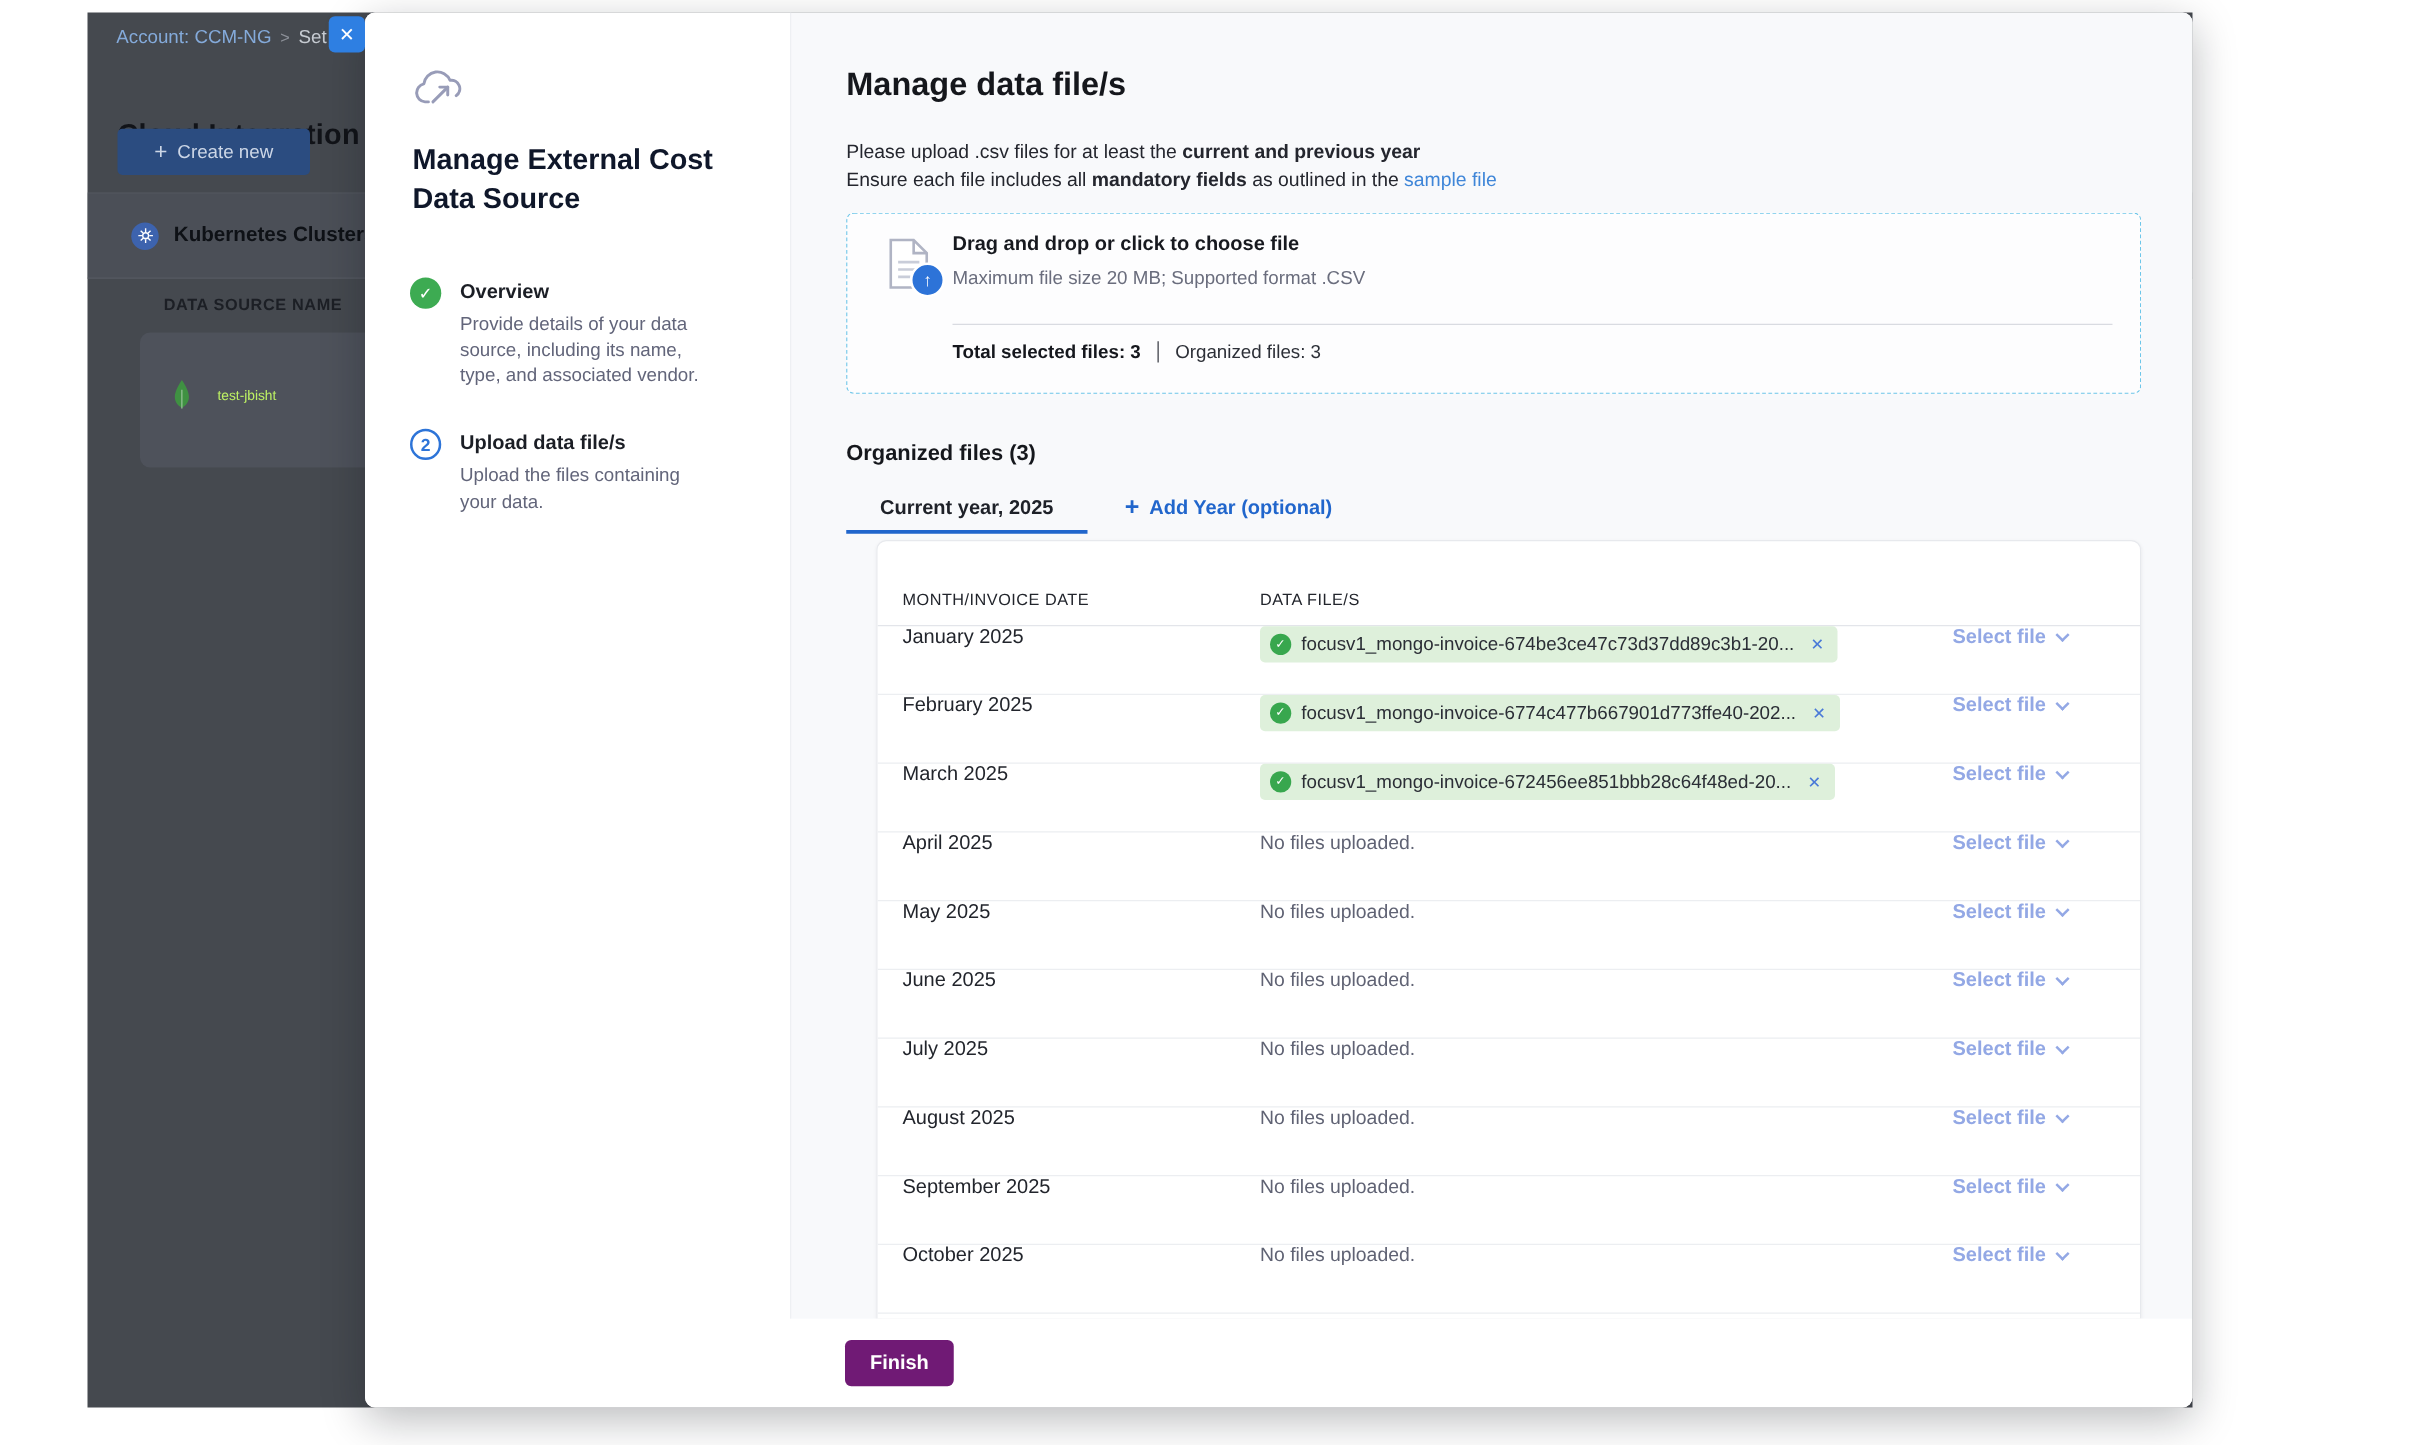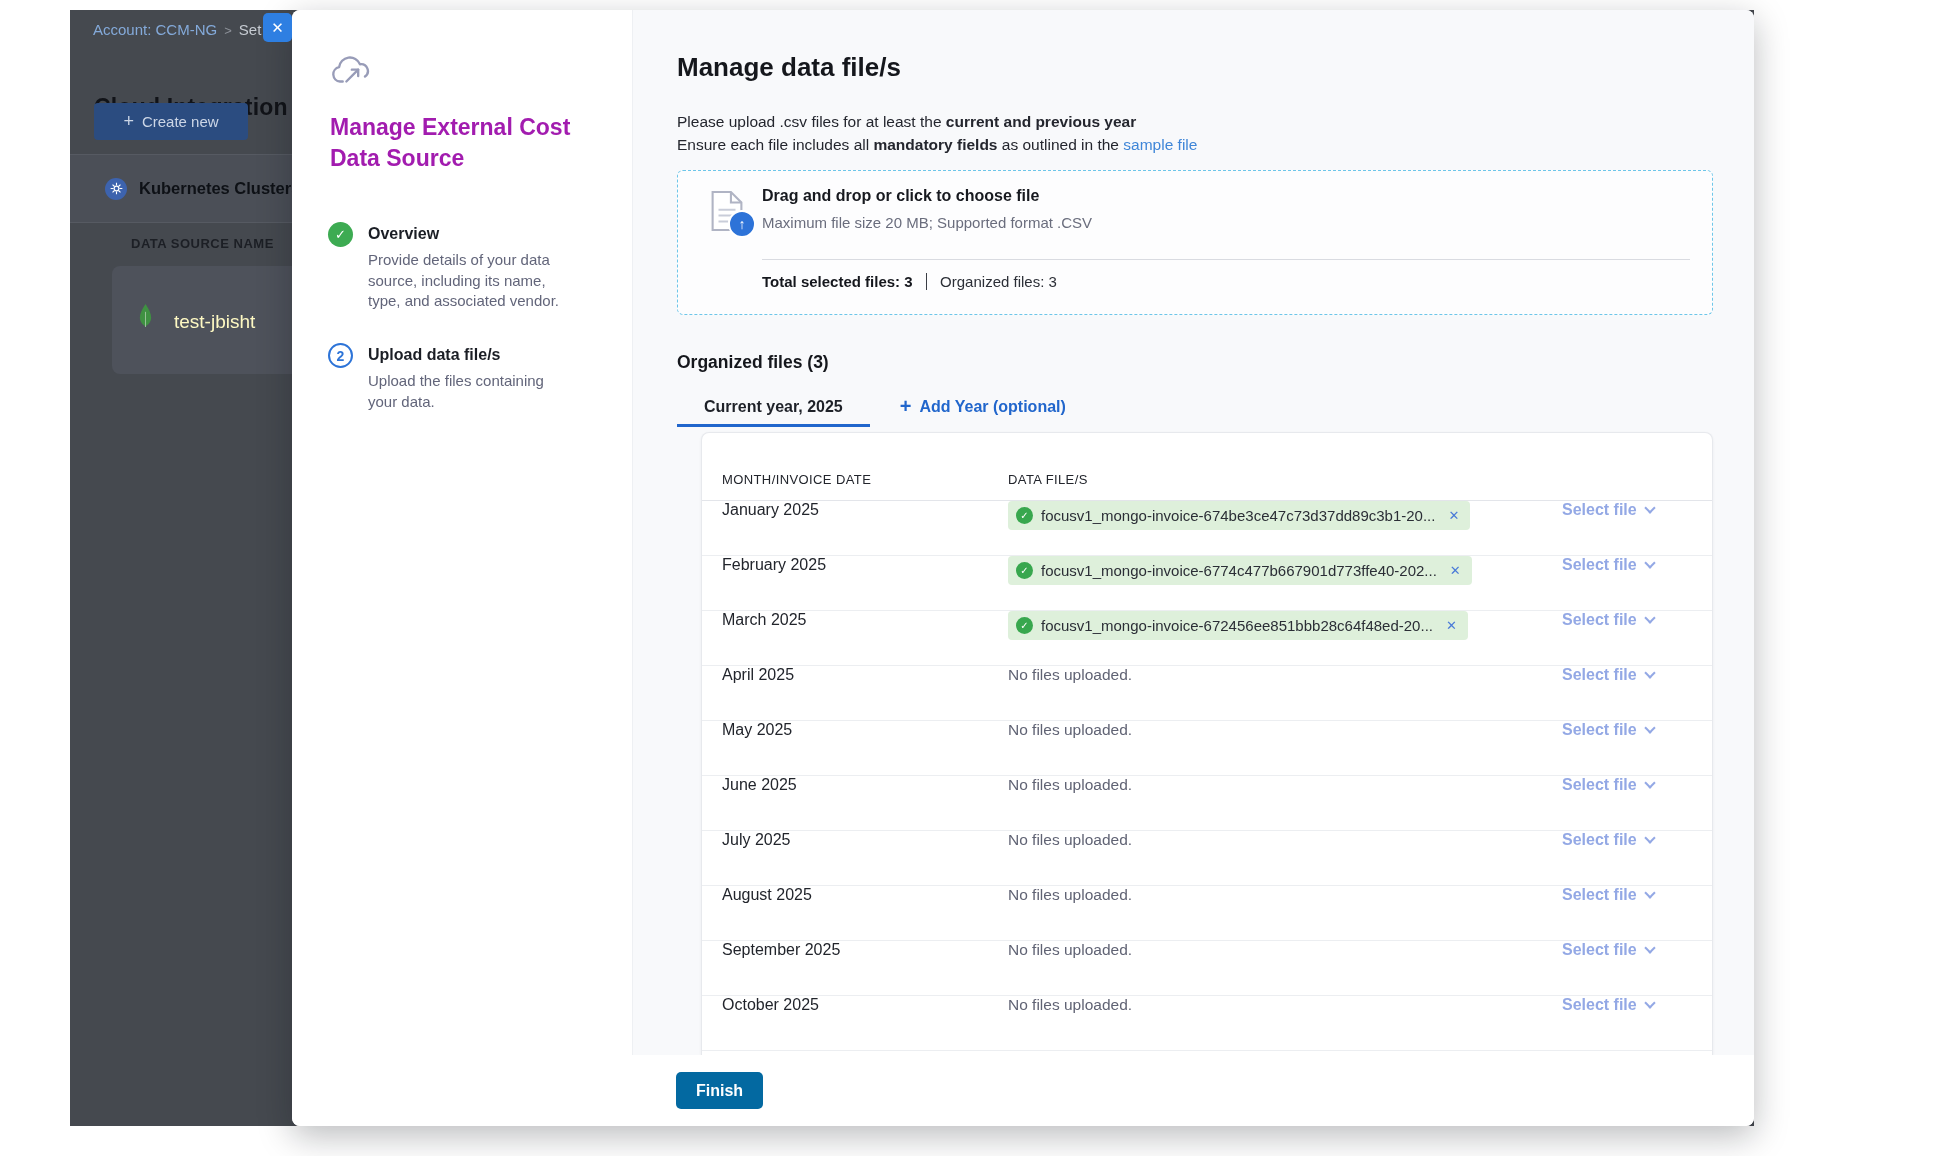--- a/index.html
+++ b/index.html
@@ -28,38 +28,38 @@
   .k8s-row { position:absolute; left:0; right:0; top:145px; height:68px; background:#4b4f57;
              border-bottom:1px solid #565a62; display:flex; align-items:center; padding-left:35px; gap:12px; }
   .k8s-icon { width:22px; height:22px; border-radius:50%; background:#3d63ae;
               display:flex; align-items:center; justify-content:center; flex:0 0 auto; }
   .k8s-label { font-size:16.5px; font-weight:700; color:#0e1116; }
   .dsn-header { position:absolute; left:61px; top:226px; font-size:13px; font-weight:700;
                 color:#1c1f25; letter-spacing:.5px; }
   .ds-card { position:absolute; left:42px; top:256px; width:420px; height:108px;
              background:#4e525b; border-radius:8px; }
   .leaf-wrap { position:absolute; left:26px; top:38px; }
-  .ds-link { position:absolute; left:62px; top:45px; font-size:19px; color:#fef9c3; text-decoration:none; }
+  .ds-link { position:absolute; left:62px; top:45px; font-size:11px; color:#bef264; text-decoration:none; }
 
   
   .close-btn { position:absolute; left:263px; top:13px; width:29px; height:29px;
                background:#2e7fe2; border:none; border-radius:5px; color:#fff;
                display:flex; align-items:center; justify-content:center;
                font-size:15px; font-weight:700; cursor:pointer; z-index:40; font-family:inherit; }
 
   
   .modal { position:absolute; left:292px; top:10px; width:1462px; height:1116px;
            background:#ffffff; border-radius:8px; z-index:20; overflow:hidden;
            box-shadow:0 10px 34px rgba(10,14,22,.28); }
 
   
   .m-left { position:absolute; left:0; top:0; width:340px; height:100%; background:#fff; }
   .wizard-icon { position:absolute; left:38px; top:46px; }
   .m-title { position:absolute; left:38px; top:102px; width:260px; font-size:23px;
-             font-weight:700; color:#a21caf; line-height:31px; }
+             font-weight:700; color:#0f172a; line-height:31px; }
   .step { position:absolute; left:36px; width:276px; display:flex; gap:15px; }
   .step-1 { top:212px; } .step-2 { top:333px; }
   .step-circle { width:25px; height:25px; border-radius:50%; flex:0 0 auto;
                  display:flex; align-items:center; justify-content:center; }
   .circle-done { background:#3dab52; color:#fff; font-size:13px; font-weight:700; }
   .circle-num  { background:#fff; border:2px solid #2d74d8; color:#2d74d8; font-size:14px; font-weight:700; }
   .step-label { font-size:16px; font-weight:700; color:#1b1e25; padding-top:3px; }
   .step-desc  { font-size:15px; color:#62657a; line-height:20.5px; margin-top:7px; width:205px; }
 
   
@@ -110,21 +110,21 @@
   .chip-text { white-space:nowrap; overflow:hidden; }
   .chip-x { color:#4a7ad8; font-size:13px; font-weight:700; margin-left:5px; cursor:pointer; }
   .nofiles { font-size:15.5px; color:#606374; }
   .select-file { position:absolute; left:860px; display:inline-flex; align-items:center; gap:9px;
                  color:#93a8e5; font-size:16px; font-weight:600; cursor:pointer; }
   .chev { width:8px; height:8px; border-right:2px solid #93a8e5; border-bottom:2px solid #93a8e5;
           transform:rotate(45deg); margin-top:-4px; }
 
   .footer { position:absolute; left:340px; top:1045px; width:1122px; height:71px; background:#fff; }
   .finish-btn { position:absolute; left:44px; top:17px; min-width:87px; height:37px; padding:0 18px;
-                background:#0369a1; border:none; border-radius:5px; color:#fff; font-size:16px;
+                background:#701a75; border:none; border-radius:5px; color:#fff; font-size:16px;
                 font-weight:700; cursor:pointer; font-family:inherit; }
 </style>
 </head>
 <body>
 
 <div class="bg-page">
   <div class="crumbs">
     <span class="crumb-account">Account: CCM-NG</span><span class="crumb-sep">&gt;</span><span class="crumb-more">Set</span>
   </div>
   <div class="bg-title">Cloud Integration</div>

